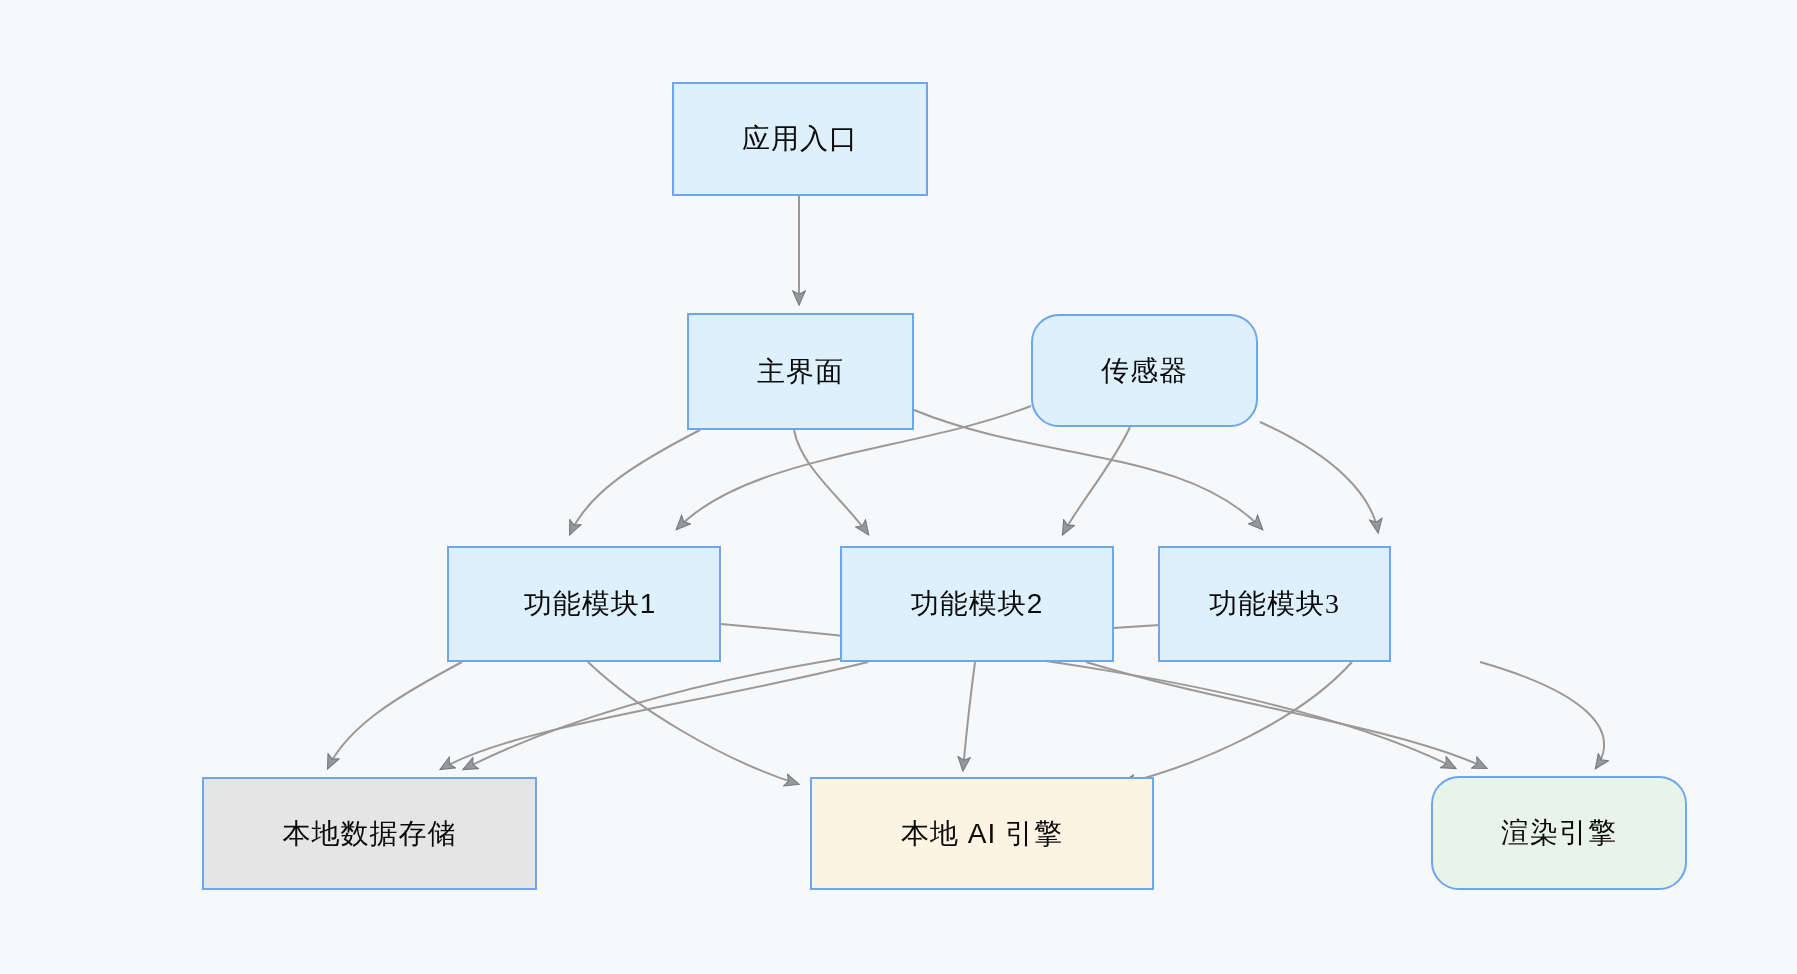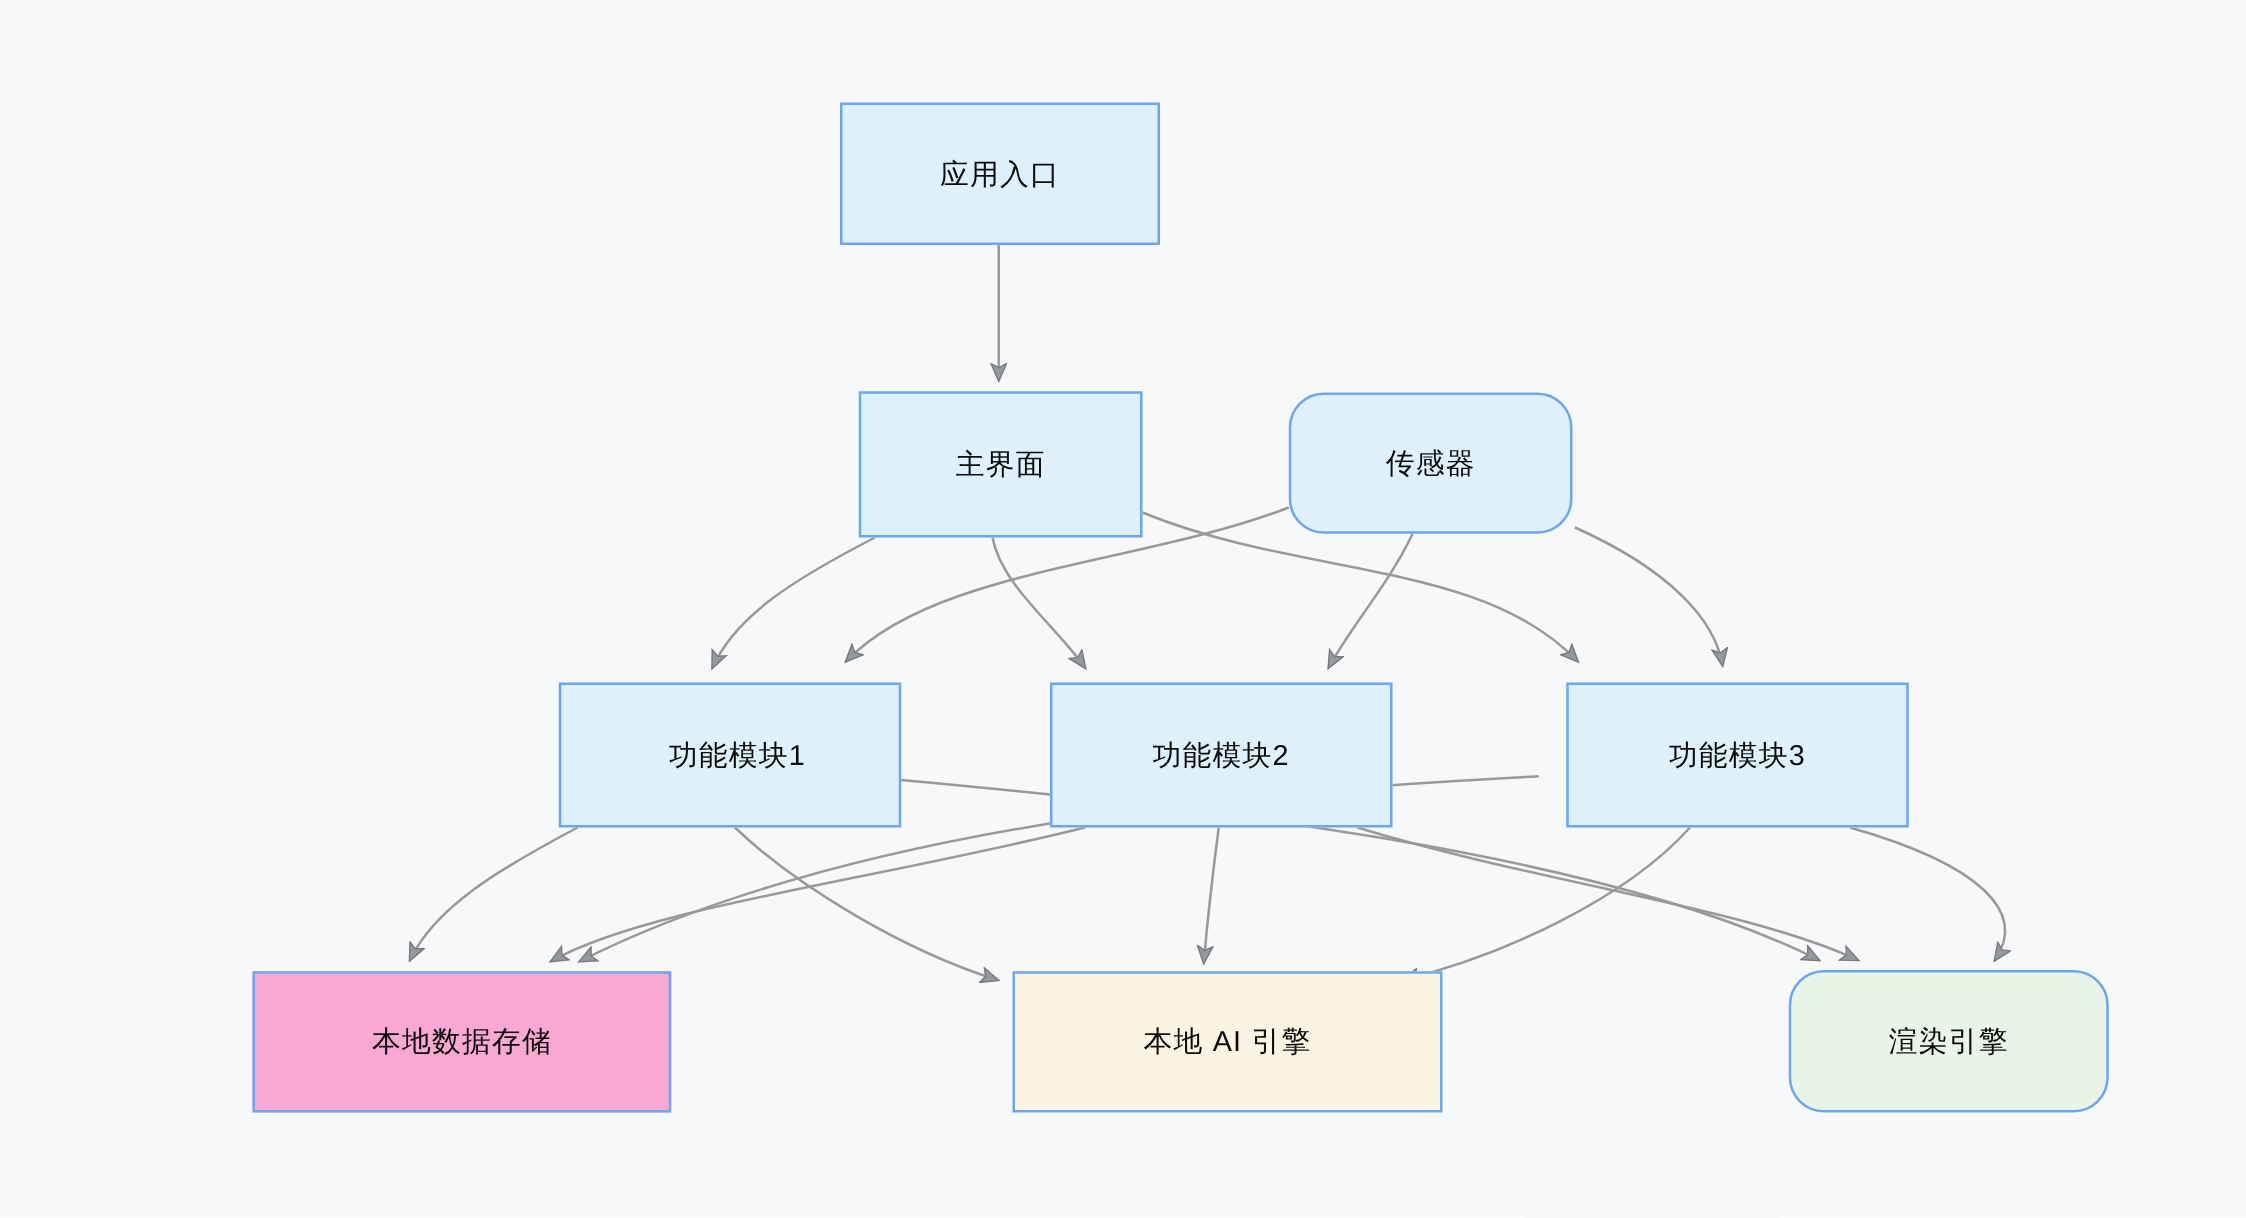--- a/index.html
+++ b/index.html
@@ -31,33 +31,33 @@
     position: absolute;
     z-index: 2;
     box-sizing: border-box;
     border: 2px solid #6ea6ee;
     background: #def0fc;
     display: flex;
     align-items: center;
     justify-content: center;
   }
   .node .label {
-    font-size: 23px;
+    font-size: 28px;
     font-weight: 500;
     color: #0b0b0b;
     letter-spacing: 1px;
     white-space: nowrap;
   }
   
   #n-entry   { left: 672px;  top: 82px;  width: 256px; height: 114px; }
   #n-main    { left: 687px;  top: 313px; width: 227px; height: 117px; text-align: center; }
   #n-sensor  { left: 1031px; top: 314px; width: 227px; height: 113px; border-radius: 28px; }
   #n-mod1    { left: 447px;  top: 546px; width: 274px; height: 116px; }
   #n-mod2    { left: 840px;  top: 546px; width: 274px; height: 116px; }
-  #n-mod3    { left: 1253px; top: 546px; width: 274px; height: 116px; }
+  #n-mod3    { left: 1158px; top: 546px; width: 233px; height: 116px; font-family: Liberation Serif, serif; }
   #n-storage { left: 202px;  top: 777px; width: 335px; height: 113px; }
   #n-ai      { left: 810px;  top: 777px; width: 344px; height: 113px; }
   #n-render  { left: 1431px; top: 776px; width: 256px; height: 114px; }
 </style>
 </head>
 <body>
 
 <div class="stage" style="background: rgb(246, 248, 250);">
 
   <svg class="edge-layer" viewBox="0 0 1797 974" xmlns="http://www.w3.org/2000/svg">
@@ -103,21 +103,21 @@
   </div>
 
   <div class="node" id="n-mod2" style="background: rgb(222, 240, 252); border-color: rgb(110, 166, 238);">
     <span class="label">功能模块2</span>
   </div>
 
   <div class="node" id="n-mod3" style="background: rgb(222, 240, 252); border-color: rgb(110, 166, 238);">
     <span class="label">功能模块3</span>
   </div>
 
-  <div class="node" id="n-storage" style="background: #f9a8d4; border-color: rgb(110, 166, 238);">
+  <div class="node" id="n-storage" style="background: #e5e5e5; border-color: rgb(110, 166, 238);">
     <span class="label">本地数据存储</span>
   </div>
 
   <div class="node" id="n-ai" style="background: rgb(253, 243, 226); border-color: rgb(110, 166, 238);">
     <span class="label">本地 AI 引擎</span>
   </div>
 
   <div class="node" id="n-render" style="background: rgb(233, 244, 233); border-color: rgb(110, 166, 238); border-radius: 28px;">
     <span class="label">渲染引擎</span>
   </div>

